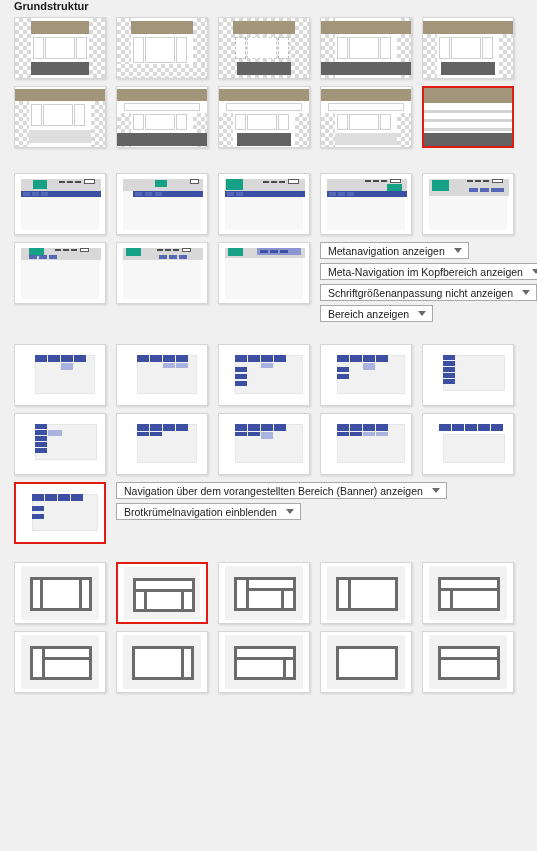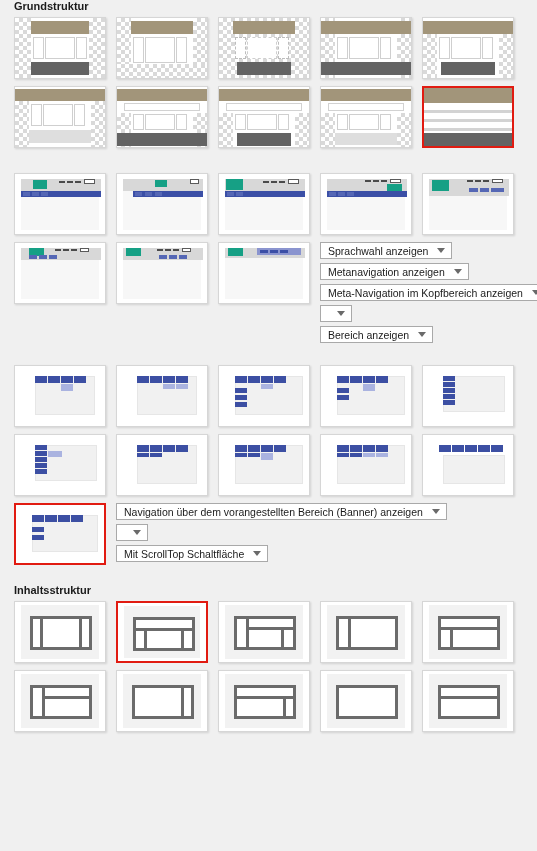--- a/index.html
+++ b/index.html
@@ -363,32 +363,29 @@
             <div class="kb-navrow" style="left:38px;top:5px;width:44px;height:7px;background:#8a94cf;"></div>
             <div class="kb-navseg" style="left:41px;top:7px;width:8px;height:3px;background:#3b4fa6;"></div>
             <div class="kb-navseg" style="left:51px;top:7px;width:8px;height:3px;background:#3b4fa6;"></div>
             <div class="kb-navseg" style="left:61px;top:7px;width:8px;height:3px;background:#3b4fa6;"></div>
           </div>
         </div>
       </div>
 
       <div class="dd-col" style="margin-left:10px;">
         <div class="dd">
-          <span>Sprachwahl anzeigen</span>
-          <span class="caret"></span>
-        </div>
-        <div class="dd">
           <span>Metanavigation anzeigen</span>
           <span class="caret"></span>
         </div>
         <div class="dd">
           <span>Meta-Navigation im Kopfbereich anzeigen</span>
           <span class="caret"></span>
         </div>
         <div class="dd">
+          <span>Schriftgrößenanpassung nicht anzeigen</span>
           <span class="caret"></span>
         </div>
         <div class="dd">
           <span>Bereich anzeigen</span>
           <span class="caret"></span>
         </div>
       </div>
     </div>
   </div>
 
@@ -538,34 +535,30 @@
           <div class="nv-b" style="left:16px;top:30px;width:12px;height:5px;"></div>
         </div>
       </div>
 
       <div class="dd-col" style="margin-left:10px;text-align:right;">
         <div class="dd">
           <span>Navigation über dem vorangestellten Bereich (Banner) anzeigen</span>
           <span class="caret"></span>
         </div>
         <div class="dd">
+          <span>Brotkrümelnavigation einblenden</span>
           <span class="caret"></span>
         </div>
-        <div class="dd">
-          <span>Mit ScrollTop Schaltfläche</span>
-          <span class="caret"></span>
-        </div>
       </div>
     </div>
   </div>
 
   <div class="gap-sec"></div>
 
   <div class="section">
-    <div class="section-title">Inhaltsstruktur</div>
 
     <div class="thumb-row">
 
       <div class="thumb">
         <div class="is">
             <div class="is-bg"></div>
           <div class="is-r" style="left:15px;top:14px;width:62px;height:34px;"></div>
           <div class="is-bar" style="left:25px;top:14px;width:3px;height:34px;"></div>
           <div class="is-bar" style="left:64px;top:14px;width:3px;height:34px;"></div>
         </div>

